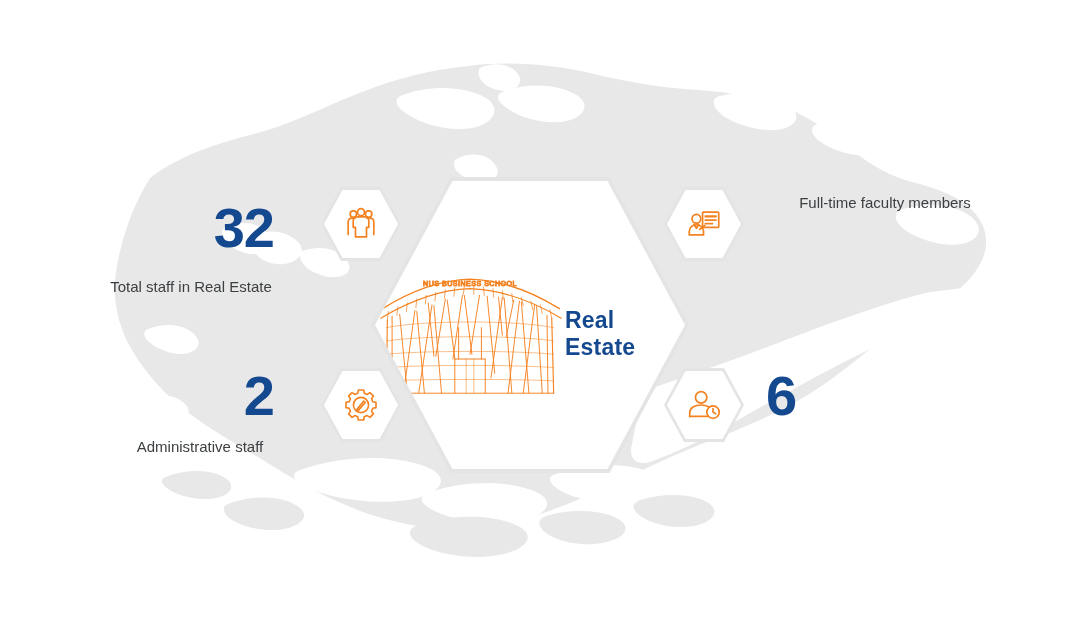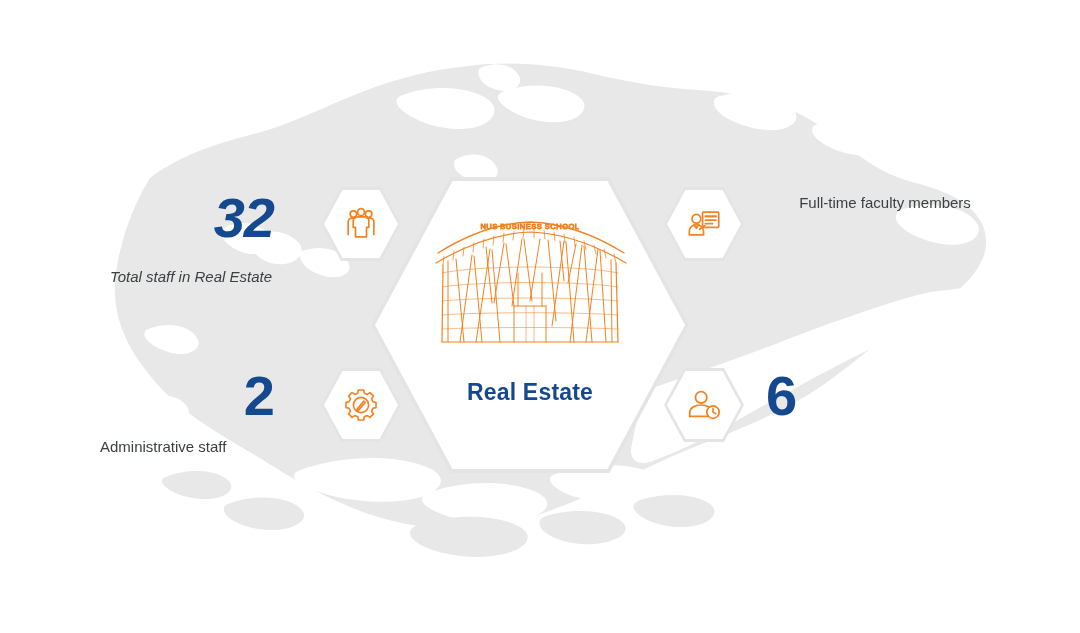--- a/index.html
+++ b/index.html
@@ -33,21 +33,21 @@
   .hex-shadow{
     position:absolute;
     background:#e4e4e4;
     clip-path:polygon(25% 0%, 75% 0%, 100% 50%, 75% 100%, 25% 100%, 0% 50%);
     z-index:2;
   }
 
   
   #center-hex{
     left:375px; top:181px; width:310px; height:288px;
-    flex-direction:column; justify-content:flex-start;
+    flex-direction:row; justify-content:flex-start;
   }
   #center-hex-shadow{
     left:371px; top:177px; width:318px; height:296px;
   }
   #building-wrap{
     margin-top:30px; width:200px; height:150px;
   }
   #building-wrap svg{ display:block; width:100%; height:100%; }
   #center-title{
     margin-top:18px;
@@ -76,25 +76,25 @@
     line-height:1; letter-spacing:-1px;
   }
   .stat .lbl{
     font-size:15px; color:#3c4043; line-height:1.2; white-space:nowrap;
   }
   .stat.left{ text-align:right; }
   .stat.right{ text-align:left; }
   .stat.left .num{ margin-right:26px; }
   .stat.right .num{ margin-left:6px; }
 
-  #stat-total   { left:60px;  top:190px; width:240px;font-style:italic; }
+  #stat-total   { left:60px;  top:200px; width:240px; }
   #stat-total .lbl{ margin-top:22px; text-align:center; padding-left:22px; }
 
   #stat-admin   { left:60px;  top:368px; width:240px; }
-  #stat-admin .lbl{ margin-top:14px; text-align:left; padding-left:40px; }
+  #stat-admin .lbl{ margin-top:14px; text-align:center; padding-left:40px; }
 
   #stat-fulltime{ left:760px; top:190px; width:260px; }
   #stat-fulltime .lbl{ margin-top:4px; text-align:center; padding-right:10px; }
 
   #stat-adjunct { left:760px; top:368px; width:260px; }
   #stat-adjunct .lbl{ margin-top:14px; text-align:center; padding-right:4px; }
 </style>
 </head>
 <body>
 

